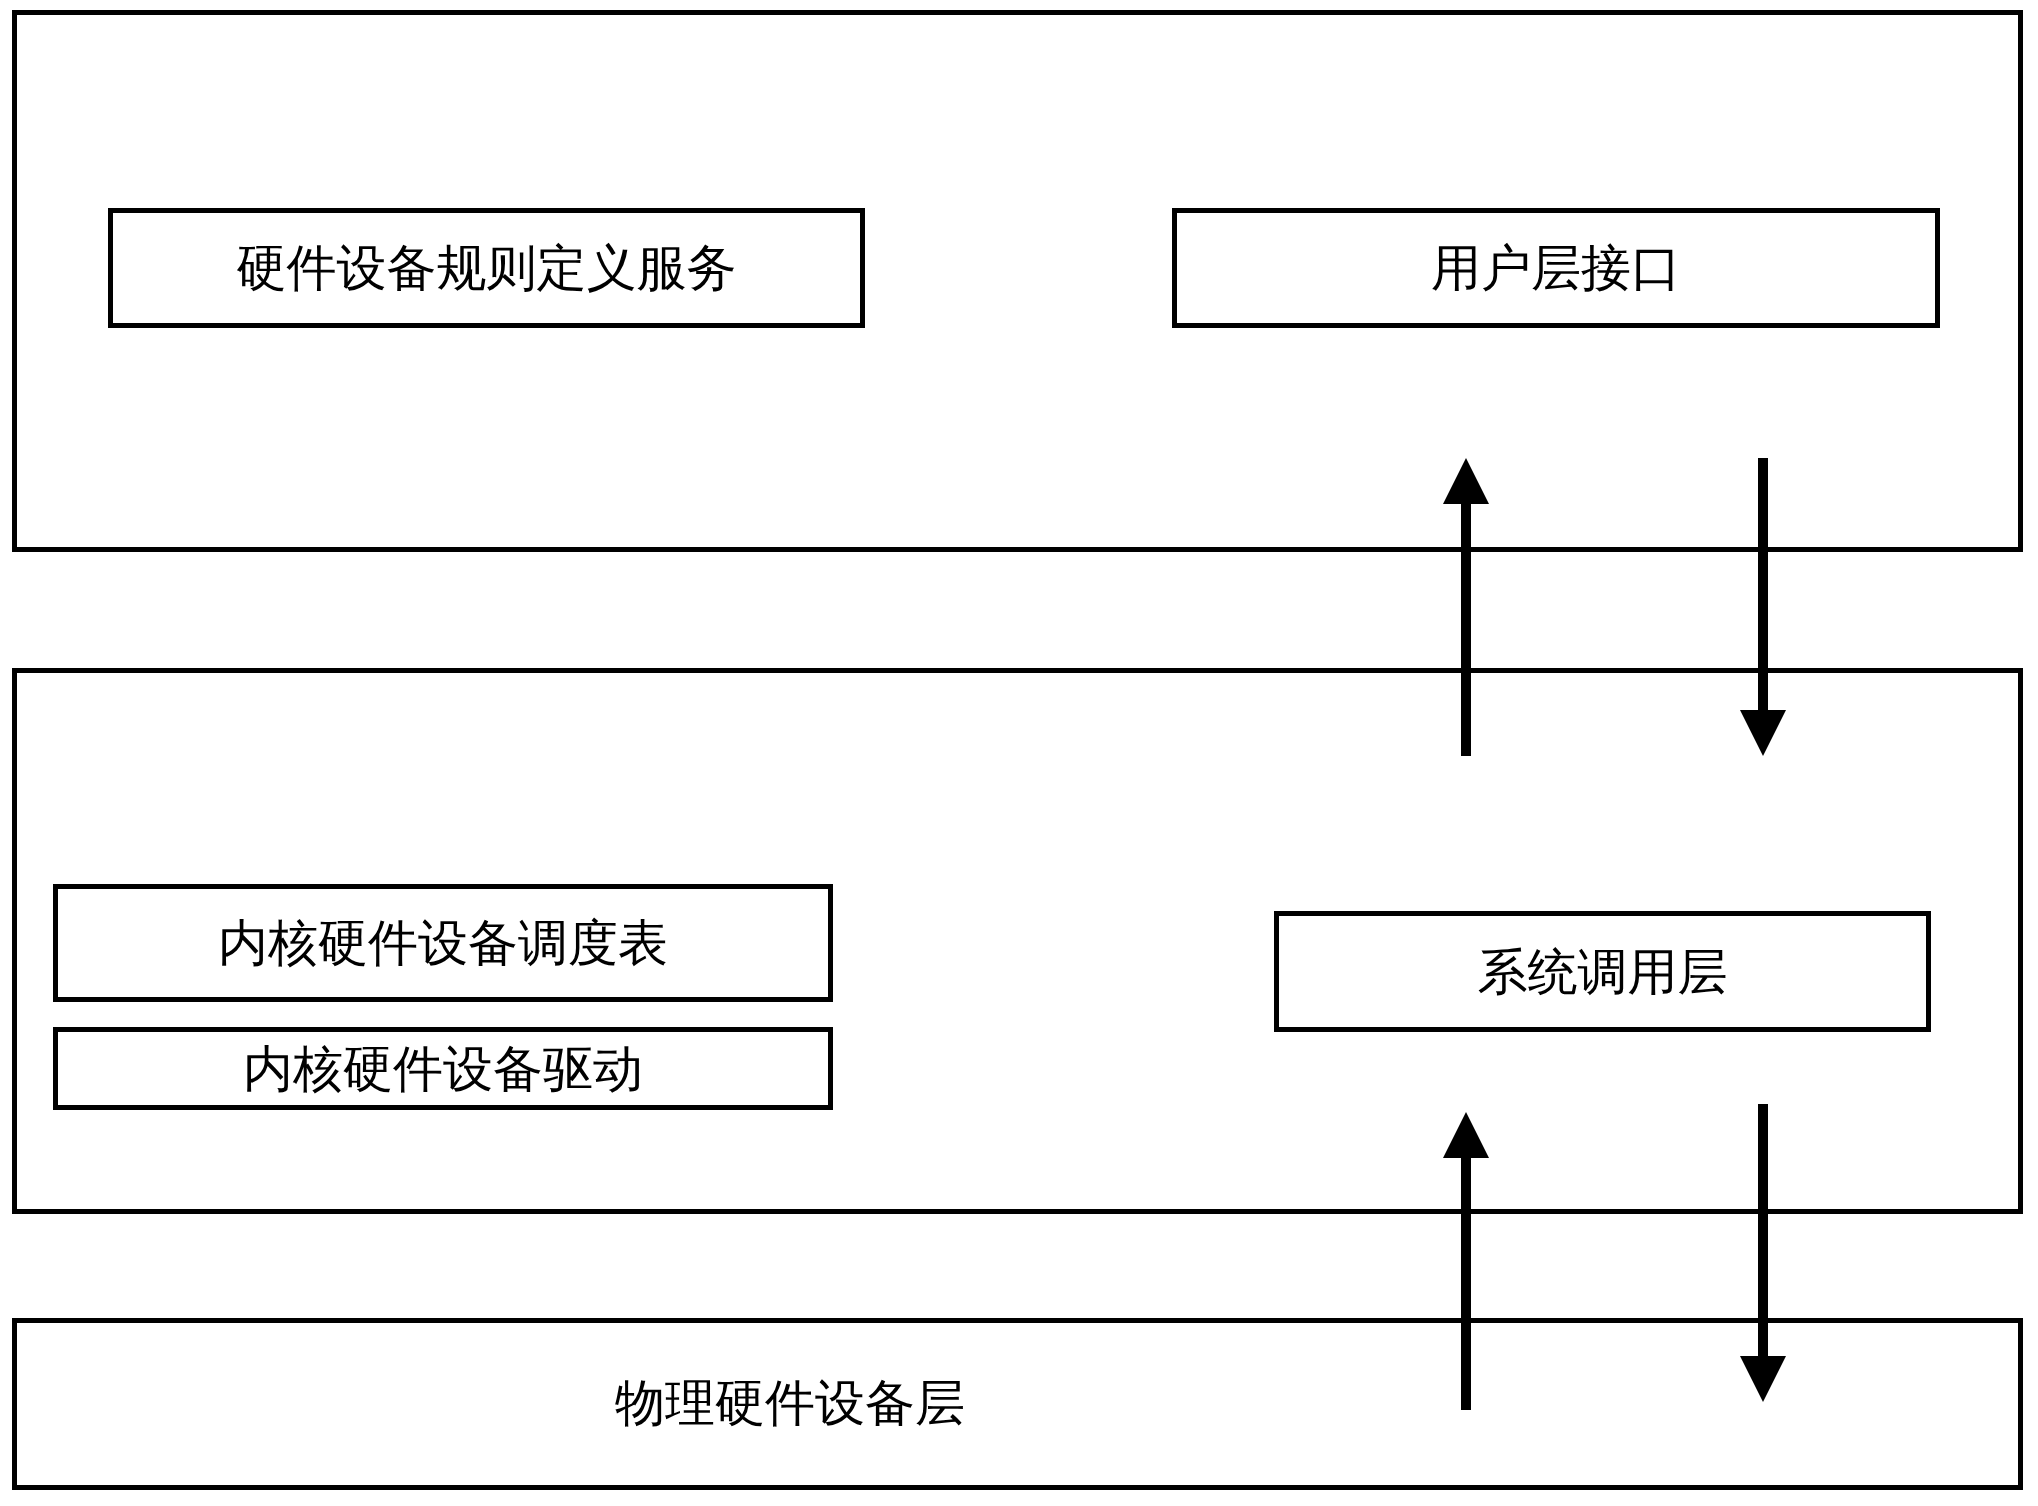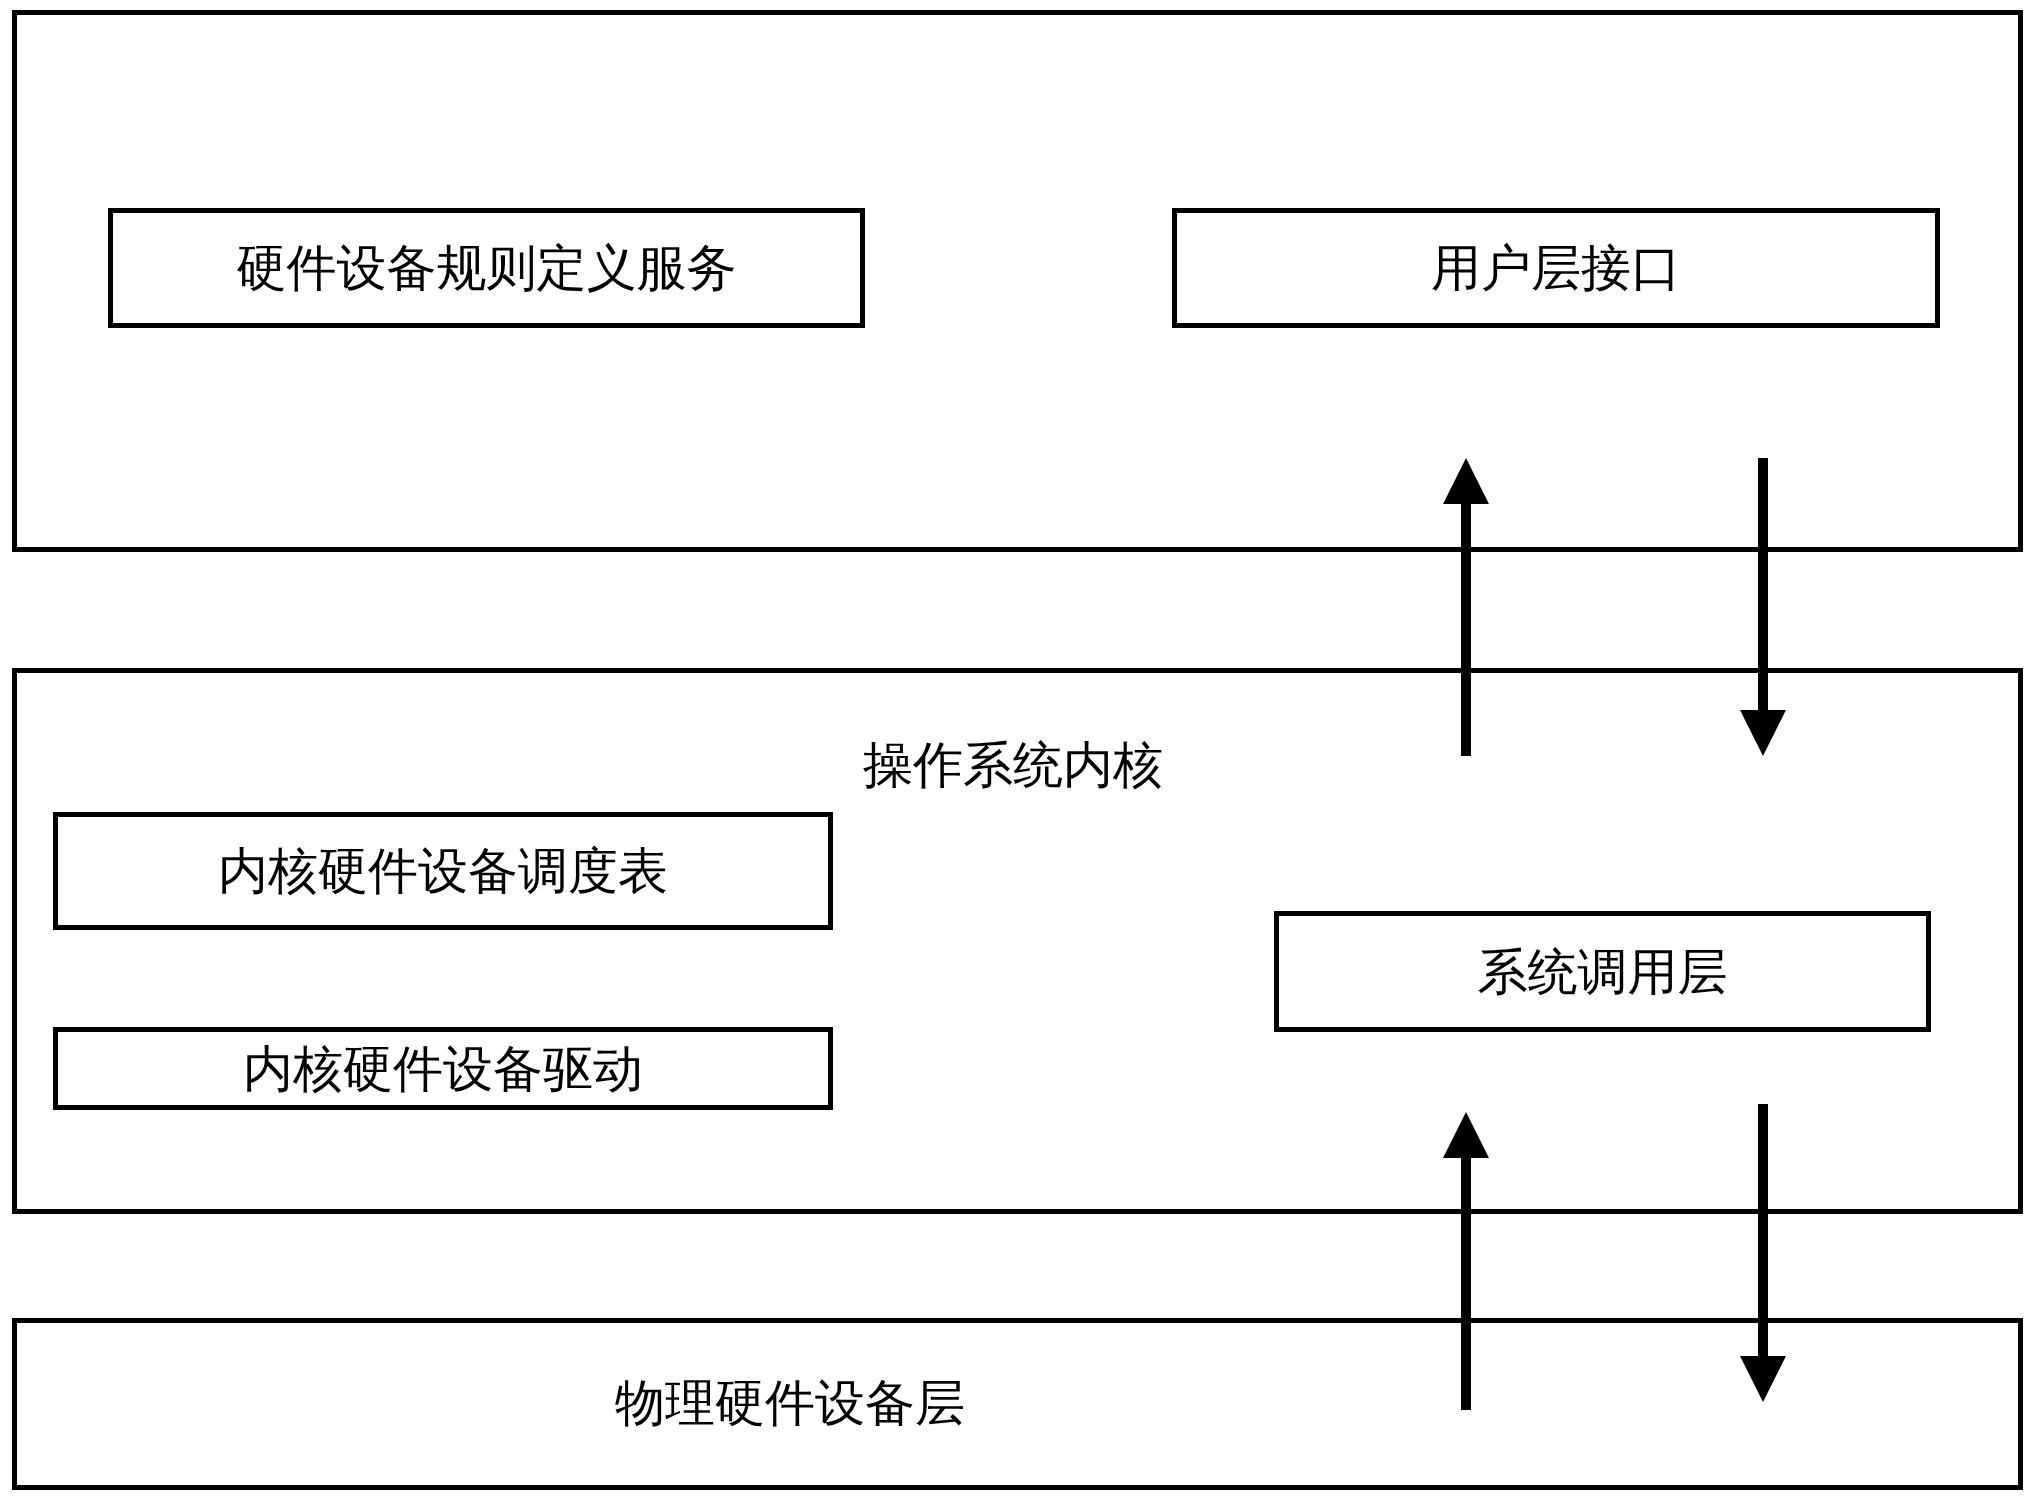--- a/index.html
+++ b/index.html
@@ -93,23 +93,22 @@
     <span class="box-label fs-box">硬件设备规则定义服务</span>
   </div>
 
 
   <div class="inner-box" style="left:1172px; top:208px; width:768px; height:120px;">
     <span class="box-label fs-box">用户层接口</span>
   </div>
 
   <div class="layer-box" style="left:12px; top:668px; width:2011px; height:546px;"></div>
 
-  <div class="layer-title fs-title" style="left:813px; top:740px; width:400px;">操作系统内核</div>
 
-  <div class="inner-box" style="left:53px; top:812px; width:780px; height:118px;">
+  <div class="inner-box" style="left:53px; top:884px; width:780px; height:118px;">
     <span class="box-label fs-box">内核硬件设备调度表</span>
   </div>
 
   <div class="inner-box" style="left:53px; top:1027px; width:780px; height:83px;">
     <span class="box-label fs-box">内核硬件设备驱动</span>
   </div>
 
   <div class="inner-box" style="left:1274px; top:911px; width:657px; height:121px;">
     <span class="box-label fs-box">系统调用层</span>
   </div>

